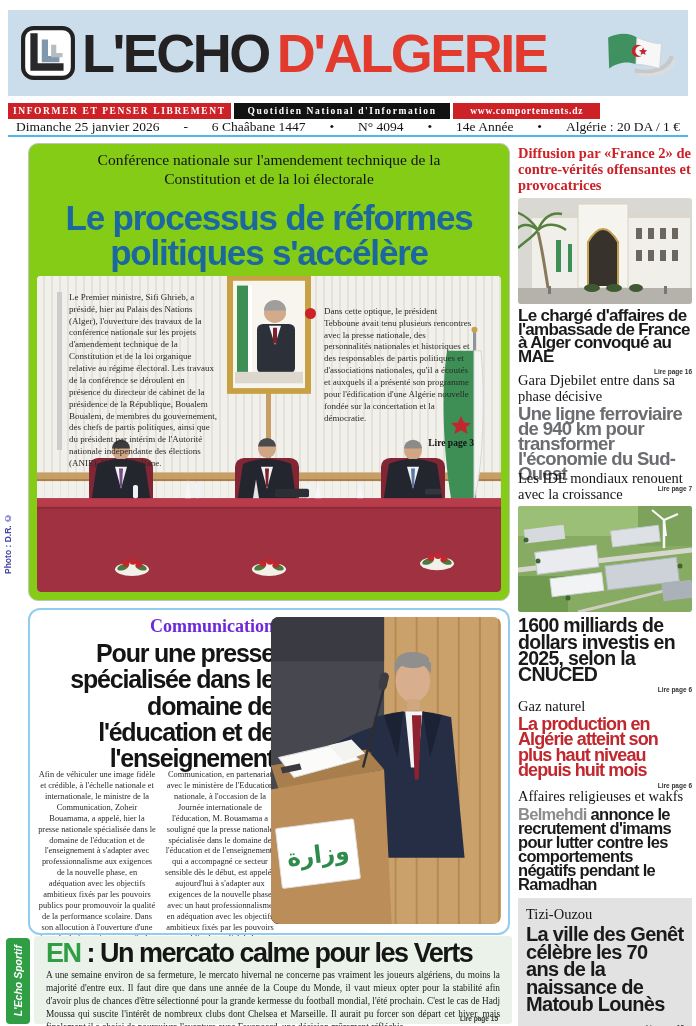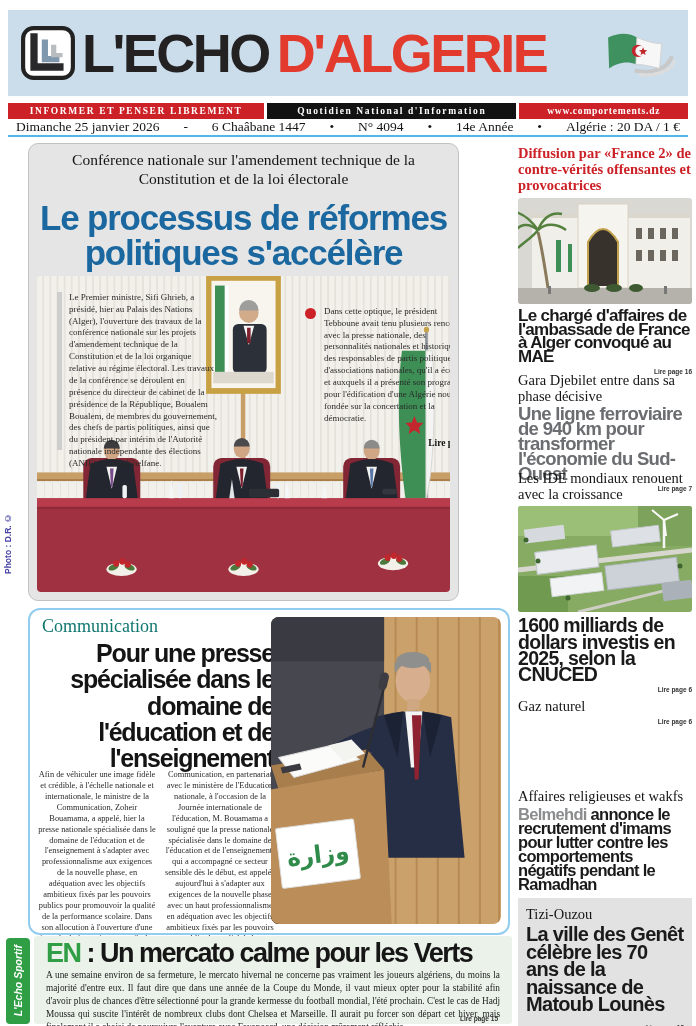--- a/index.html
+++ b/index.html
@@ -7,51 +7,51 @@
         font-family:"Liberation Serif",serif;color:#111;}
   
   .masthead{position:absolute;left:8px;top:10px;width:680px;height:86px;background:#cbdcea;
             display:flex;align-items:center;padding:0 12px;box-sizing:border-box;}
   .logo-icon{flex:0 0 auto;margin-right:6px;}
   .mast-title{font-family:"Liberation Sans",sans-serif;font-weight:700;font-size:54px;
               letter-spacing:-2.5px;line-height:1;white-space:nowrap;}
   .mast-black{color:#232122;}
   .mast-red{color:#e23b2e;margin-left:8px;}
   .mast-flag{margin-left:auto;}
-  .slogan-row{position:absolute;left:8px;top:103px;width:680px;height:16px;display:flex;gap:3px;
+  .slogan-row{position:absolute;left:8px;top:103px;width:592px;height:16px;display:flex;gap:3px;
               font-family:"Liberation Serif",serif;font-weight:700;font-size:9.5px;letter-spacing:1.6px;color:#fff;}
   .seg{display:flex;align-items:center;justify-content:center;height:100%;}
   .seg-red1{width:38%;background:#cc2127;}
   .seg-black{width:37%;background:#121212;}
   .seg-red2{width:25%;background:#cc2127;letter-spacing:0.8px;}
   .dateline{position:absolute;left:8px;top:120px;width:680px;height:17px;display:flex;align-items:center;
             justify-content:space-between;font-size:13.5px;color:#141414;border-bottom:2px solid #54b6e8;
             padding:0 8px 2px;box-sizing:border-box;}
   
-  .lead-box{position:absolute;left:28px;top:143px;width:431px;height:458px;border:1px solid #c2c2c2;
-            border-radius:10px;box-sizing:border-box;padding:7px 8px 8px;display:flex;flex-direction:column;background:#e5e5e5;}
+  .lead-box{position:absolute;left:28px;top:143px;width:482px;height:458px;border:1px solid #c2c2c2;
+            border-radius:10px;box-sizing:border-box;padding:7px 8px 8px;display:flex;flex-direction:column;background:#84cc16;}
   .lead-kicker{text-align:center;font-size:15.5px;line-height:1.22;color:#141414;max-width:410px;margin:0 auto;}
   .lead-headline{text-align:center;font-family:"Liberation Sans",sans-serif;font-weight:700;font-size:35px;
                  line-height:1.0;color:#1a689f;letter-spacing:-1.2px;margin-top:11px;}
   .lead-photo{flex:1;position:relative;margin-top:6px;border-radius:4px;overflow:hidden;
               background:repeating-linear-gradient(90deg,#f2f0ea 0 7px,#e6e3dc 7px 8px);}
   .lead-photo svg{position:absolute;inset:0;width:100%;height:100%;}
   .gray-rule{position:absolute;top:16px;left:20px;width:5px;height:158px;background:#cdcdcd;z-index:3;}
   .lead-col-left{position:absolute;top:16px;left:32px;width:148px;font-size:9px;line-height:1.32;color:#2a2a2a;
                  text-align:left;z-index:3;}
   .red-bullet{position:absolute;top:32px;left:268px;width:11px;height:11px;border-radius:50%;background:#cc2127;z-index:3;}
   .lead-col-right{position:absolute;top:30px;left:287px;width:150px;font-size:9px;line-height:1.32;color:#2a2a2a;z-index:3;}
   .lead-readmore{position:absolute;top:162px;left:287px;width:150px;text-align:right;font-weight:700;font-size:9.5px;z-index:3;}
   .photo-credit{position:absolute;left:0px;top:468px;width:16px;height:150px;display:flex;align-items:center;justify-content:center;}
   .photo-credit span{writing-mode:vertical-rl;transform:rotate(180deg);font-family:"Liberation Sans",sans-serif;
                      font-weight:700;font-size:8.5px;color:#4643a3;white-space:nowrap;}
   
   .comm-box{position:absolute;left:28px;top:608px;width:482px;height:327px;border:2px solid #92cdef;
             border-radius:12px;box-sizing:border-box;background:#fff;}
-  .comm-kicker{position:absolute;left:12px;top:6px;width:232px;text-align:left;font-weight:400;font-size:18px;color:#0f766e;}
+  .comm-kicker{position:absolute;left:12px;top:6px;width:232px;text-align:right;font-weight:700;font-size:18px;color:#6d28d9;}
   .comm-headline{position:absolute;left:6px;top:30px;width:238px;text-align:right;font-family:"Liberation Sans",sans-serif;
                  font-weight:700;font-size:25px;line-height:1.05;letter-spacing:-1.2px;color:#141414;}
   .comm-cols{position:absolute;left:8px;top:160px;width:238px;display:flex;gap:8px;}
   .comm-col{flex:1;font-size:8.4px;line-height:1.3;text-align:center;color:#2a2a2a;}
   .comm-readmore{text-align:right;font-weight:700;font-size:8.5px;margin-top:3px;}
   .comm-photo{position:absolute;right:7px;top:7px;width:230px;height:307px;border-radius:8px;overflow:hidden;}
   
   .sidebar{position:absolute;left:518px;top:145px;width:174px;height:876px;}
   .story{position:absolute;left:0;width:174px;}
   .kicker{font-size:14.5px;line-height:1.12;color:#141414;}
@@ -363,20 +363,21 @@
           <circle cx="50" cy="92" r="2.5" fill="#3f6631"></circle>
         <circle cx="162" cy="60" r="2.5" fill="#3f6631"></circle>
           <circle cx="8" cy="34" r="2.5" fill="#3f6631"></circle>
       </svg>
       <div class="hl hl3">1600 milliards de dollars investis en 2025, selon la CNUCED</div>
       <div class="rm">Lire page 6</div>
     </div>
 
     <div class="story" style="top:553px;">
       <div class="kicker">Gaz naturel</div>
+      <div class="hl hl4">La production en Algérie atteint son plus haut niveau depuis huit mois</div>
       <div class="rm">Lire page 6</div>
     </div>
 
     <div class="story" style="top:643px;">
       <div class="kicker">Affaires religieuses et wakfs</div>
       <div class="hl hl5">
         <span class="gray-name">Belmehdi</span><span> annonce le recrutement d'imams pour lutter contre les comportements négatifs pendant le Ramadhan</span>
       </div>
       <div class="rm" style="margin-top:8px;margin-right:20px;">Lire page 4</div>
     </div>

